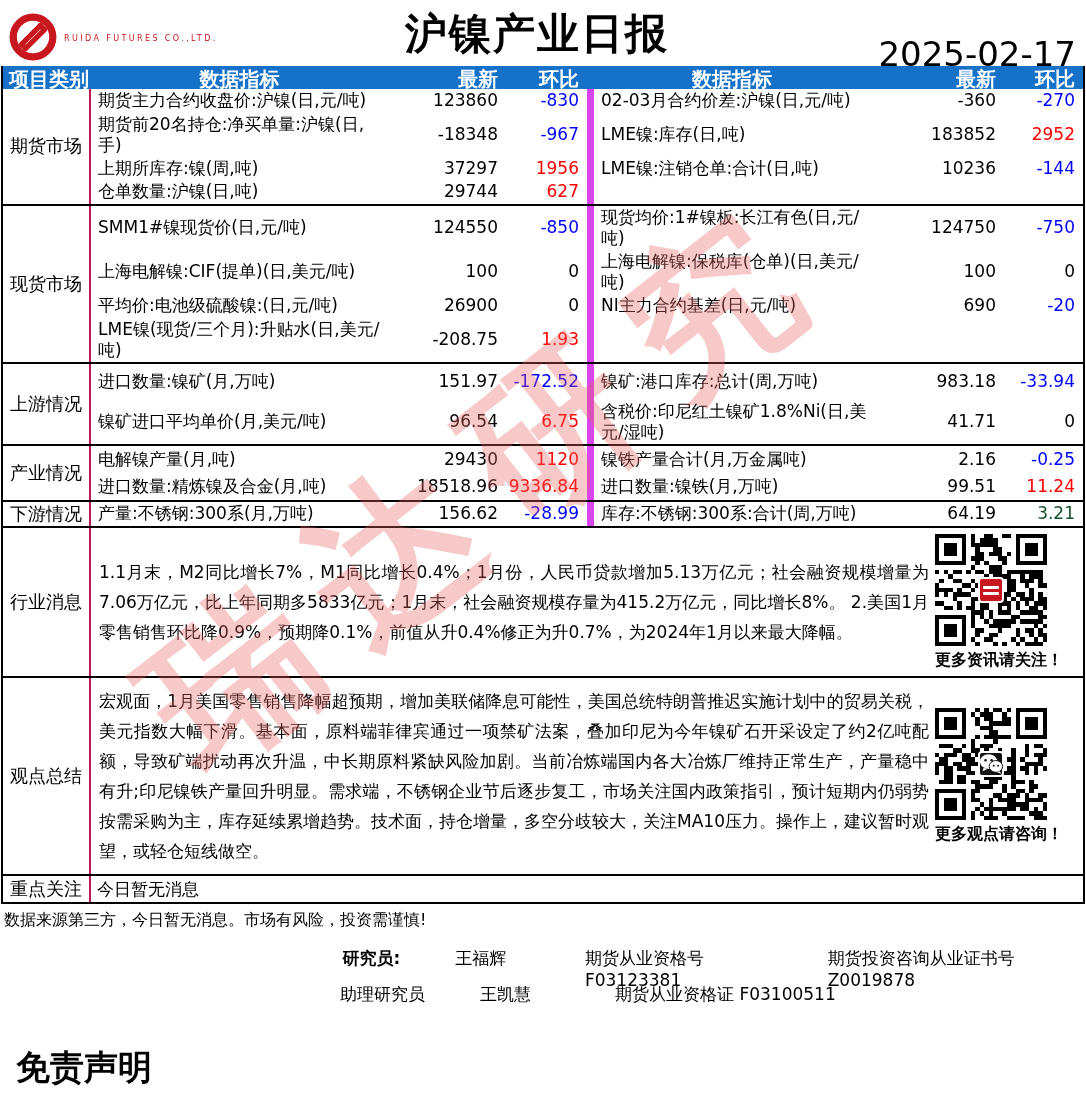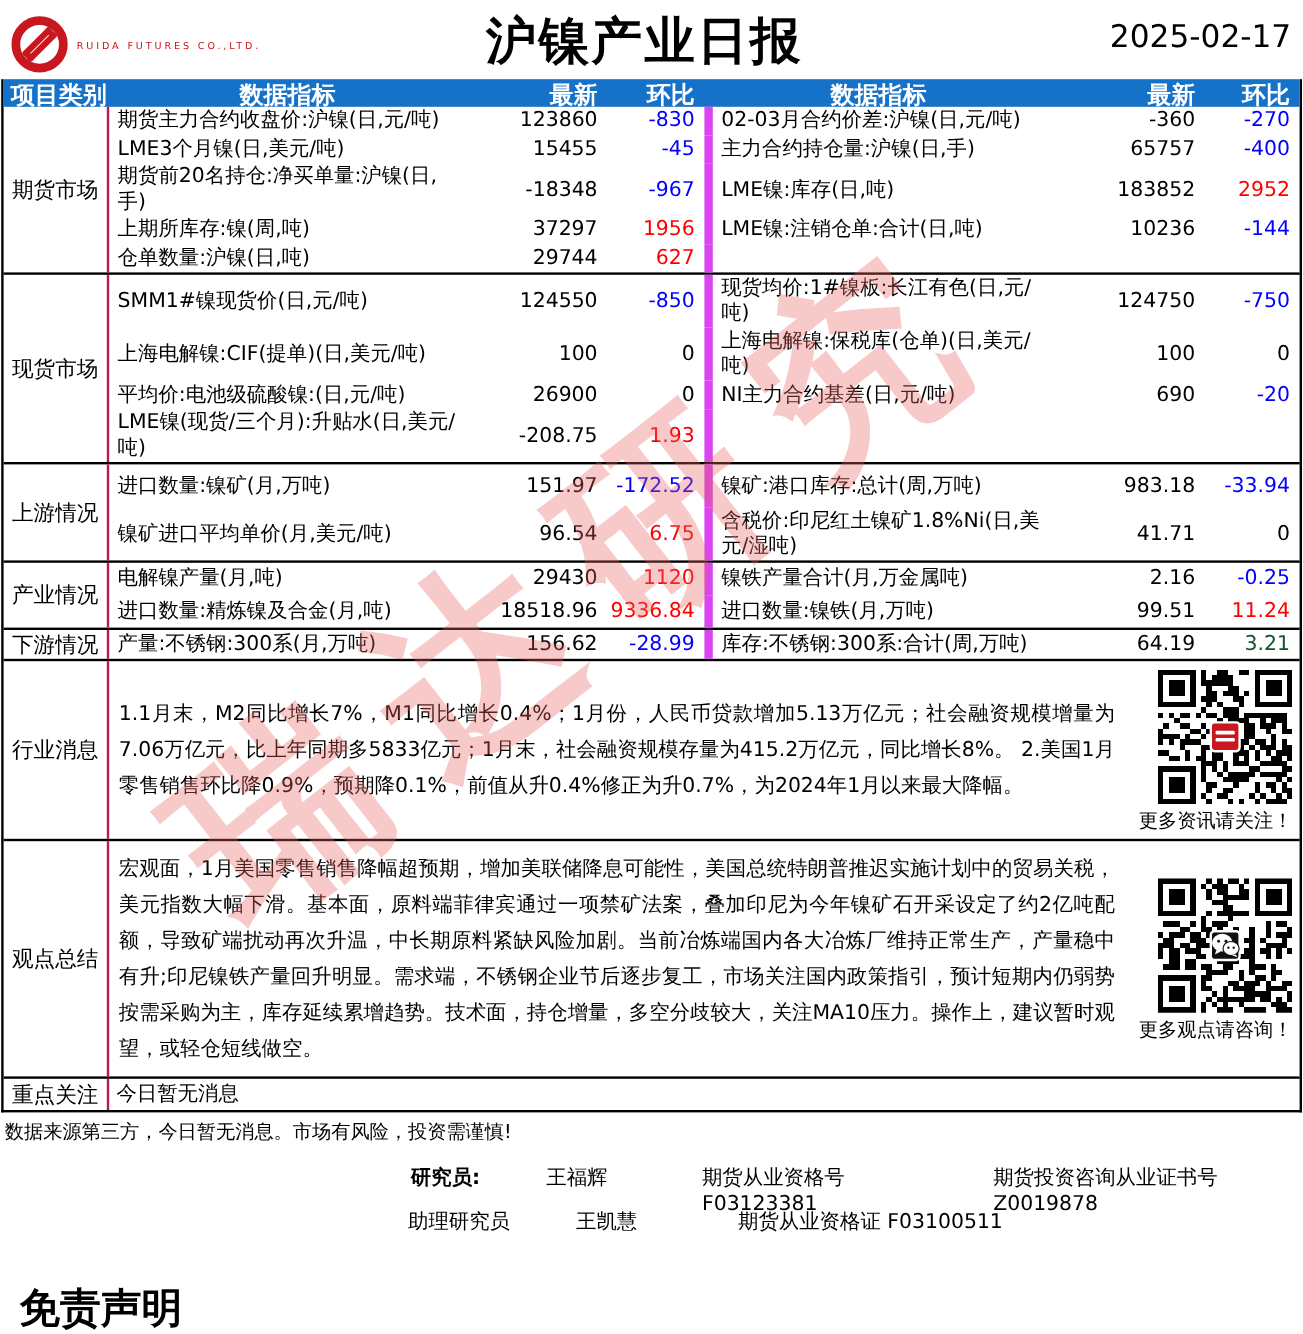--- a/index.html
+++ b/index.html
@@ -9,21 +9,21 @@
 
   
   .top { position:relative; height:66px; }
   .logo-wrap { position:absolute; left:8px; top:12px; display:flex; align-items:center; gap:6px; }
   .logo-emblem { width:50px; height:50px; }
   .logo-text-col { display:flex; flex-direction:column; }
   .logo-cn { font-size:30px; font-weight:bold; letter-spacing:5px; color:#111; line-height:32px; }
   .logo-en { font-size:8px; color:#c8171e; letter-spacing:2.4px; margin-top:2px; }
   .doc-title { position:absolute; left:0; right:12px; top:6px; text-align:center;
                font-size:42px; font-weight:bold; letter-spacing:2px; }
-  .doc-date { position:absolute; right:10px; top:16px; font-size:26px; }
+  .doc-date { position:absolute; right:10px; top:34px; font-size:34px; }
 
   
   .report-table { border:2px solid #000; border-top:none; margin:0 1px; }
   .thead { display:grid; grid-template-columns:88px 297px 118px 81px 290px 127px 79px;
            background:#1671C8; color:#fff; font-weight:bold; font-size:20px;
            height:23px; align-items:center; }
   .thead .h-cat { padding-left:6px; text-align:left; }
   .thead .h-ind { text-align:center; }
   .thead .h-num { text-align:right; padding-right:8px; }
 
@@ -36,21 +36,21 @@
   .ind { padding-left:7px; padding-right:4px; }
   .num { text-align:right; padding-right:8px; }
   .rdiv { border-left:7px solid #d946ef; align-self:stretch; display:flex; align-items:center; }
   .sec-0 .row{ min-height:23.5px; } .sec-1 .row{ min-height:24px; }
   .sec-2 .row{ min-height:36px; } .sec-3 .row{ min-height:27px; } .sec-4 .row{ min-height:24px; }
 
   
   .msg-section { display:grid; grid-template-columns:88px 1fr; border-bottom:2px solid #000; }
   .msg-body { display:flex; align-items:center; }
   .msg-text { flex:1; font-size:17px; line-height:30px; padding:8px 6px 8px 8px; text-align:justify; }
-  .qr-col { width:148px; display:flex; flex-direction:column; align-items:flex-end; padding:6px 6px 4px 0; }
+  .qr-col { width:148px; display:flex; flex-direction:column; align-items:flex-start; padding:6px 6px 4px 0;font-weight:bold; }
   .qr-box { position:relative; width:112px; height:112px; }
   .qr-box svg { width:112px; height:112px; display:block; }
   .qr-center { position:absolute; left:50%; top:50%; transform:translate(-50%,-50%);
                width:26px; height:26px; border-radius:4px; display:flex; flex-direction:column;
                align-items:center; justify-content:center; gap:3px; }
   .qr-center.red { background:#c8171e; border:2px solid #fff; }
   .qr-center.black { background:#111; border:2px solid #fff; }
   .qr-center .bar { width:16px; height:3px; background:#fff; border-radius:1px; }
   .qr-caption { font-size:16px; margin-top:4px; white-space:nowrap; }
   .news .msg-body { min-height:148px; }
@@ -112,28 +112,20 @@
       <div class="section sec-0">
         <div class="cat">期货市场</div>
         <div class="rows">
           <div class="row">
             <div class="cell ind">期货主力合约收盘价:沪镍(日,元/吨)</div>
             <div class="cell num">123860</div>
             <div class="cell num" style="color: rgb(0, 0, 255);">-830</div>
             <div class="cell ind rdiv">02-03月合约价差:沪镍(日,元/吨)</div>
             <div class="cell num">-360</div>
             <div class="cell num" style="color: rgb(0, 0, 255);">-270</div>
-          </div>
-          <div class="row">
-            <div class="cell ind">LME3个月镍(日,美元/吨)</div>
-            <div class="cell num">15455</div>
-            <div class="cell num" style="color: rgb(0, 0, 255);">-45</div>
-            <div class="cell ind rdiv">主力合约持仓量:沪镍(日,手)</div>
-            <div class="cell num">65757</div>
-            <div class="cell num" style="color: rgb(0, 0, 255);">-400</div>
           </div>
           <div class="row">
             <div class="cell ind">期货前20名持仓:净买单量:沪镍(日,手)</div>
             <div class="cell num">-18348</div>
             <div class="cell num" style="color: rgb(0, 0, 255);">-967</div>
             <div class="cell ind rdiv">LME镍:库存(日,吨)</div>
             <div class="cell num">183852</div>
             <div class="cell num" style="color: rgb(255, 0, 0);">2952</div>
           </div>
           <div class="row">

